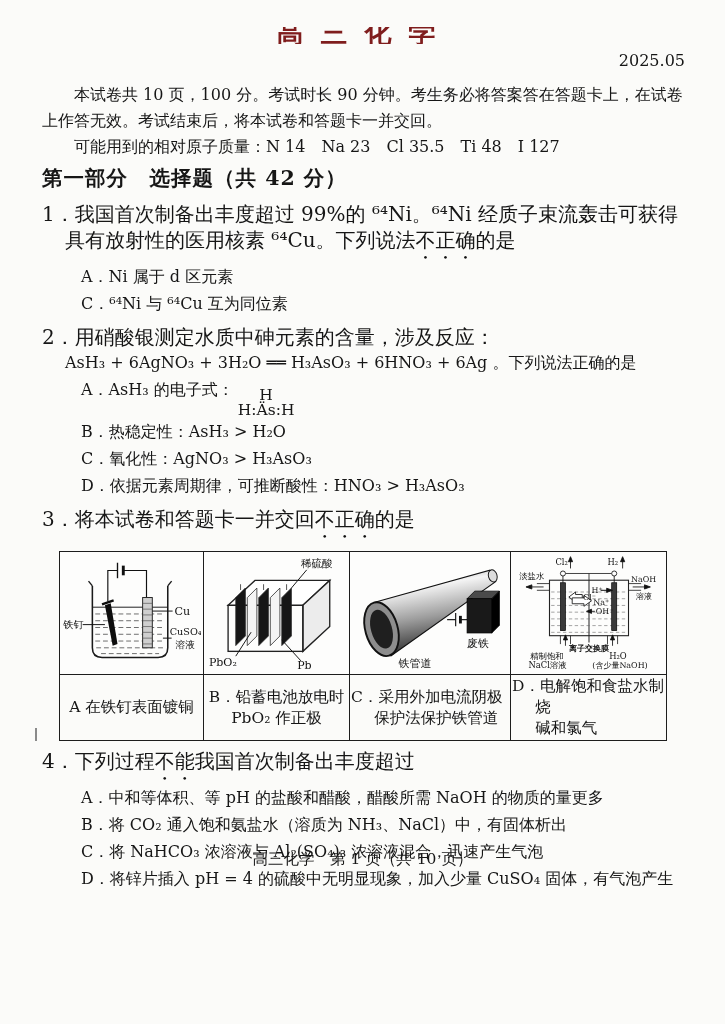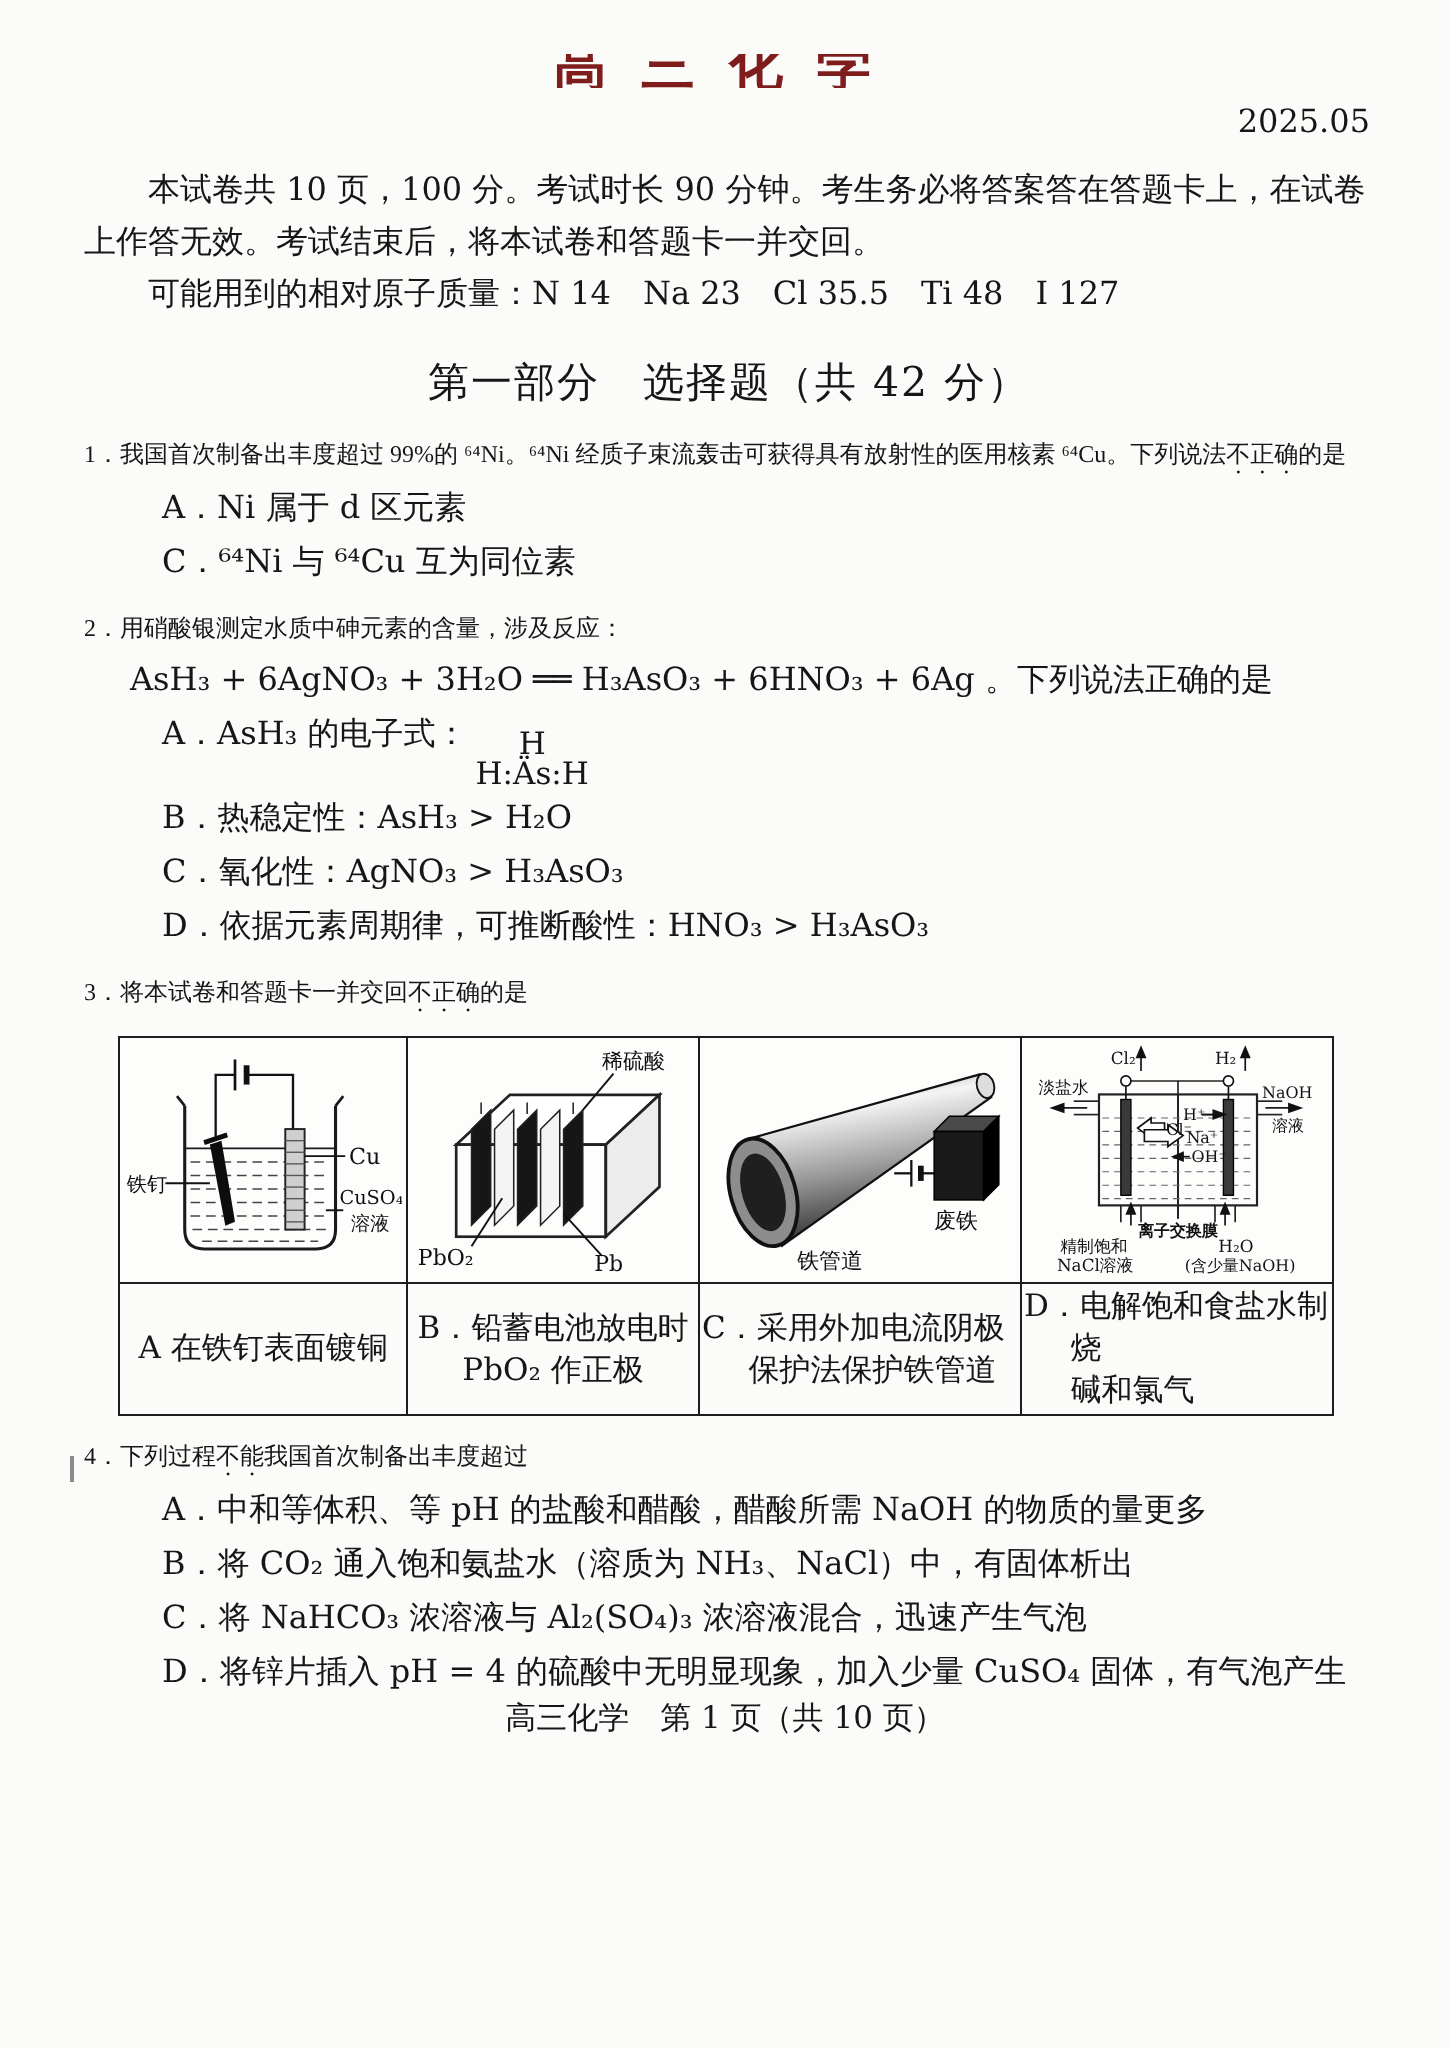--- a/index.html
+++ b/index.html
@@ -15,24 +15,24 @@
   .title-clip { height: 17px; overflow: hidden; text-align: center; margin-top: 27px; }
   .title-text {
     display: inline-block; font-size: 27px; font-weight: bold;
     letter-spacing: 17px; line-height: 1.15; margin-top: -16px; color:#7f1d1d;
   }
   .date { text-align: right; font-size: 16px; margin-top: 7px; padding-right: 2px; }
   .para { font-size: 16px; line-height: 26px; margin: 0; }
   .indent { text-indent: 2em; }
   .intro-block { margin-top: 12px; }
   .section-heading {
-    font-size: 20.5px; font-weight: normal; text-align: center;
-    margin: 17px 0 9px 0; letter-spacing: 1px;
-  }
-  .stem { font-size: 12px; line-height: 26px; margin: 7px 0 0 0; padding-left: 23px; text-indent: -23px; font-family: Liberation Serif, serif; }
+    font-size: 20.5px; font-weight: bold; text-align: left;
+    margin: 4px 0 9px 0; letter-spacing: 1px;
+  }
+  .stem { font-size: 20px; line-height: 26px; margin: 7px 0 0 0; padding-left: 23px; text-indent: -23px; }
   .option { font-size: 16px; line-height: 26px; margin: 1px 0 0 0; padding-left: 39px; }
   .equation { font-size: 16px; line-height: 26px; margin: 0; padding-left: 23px; }
   .emph {
     -webkit-text-emphasis: dot #111; -webkit-text-emphasis-position: under right;
     text-emphasis: dot #111; text-emphasis-position: under right;
   }
   .lewis {
     display: inline-flex; flex-direction: column; align-items: center;
     vertical-align: -5px; line-height: 1.0; font-size: 15.5px; margin-left: 4px;
   }

